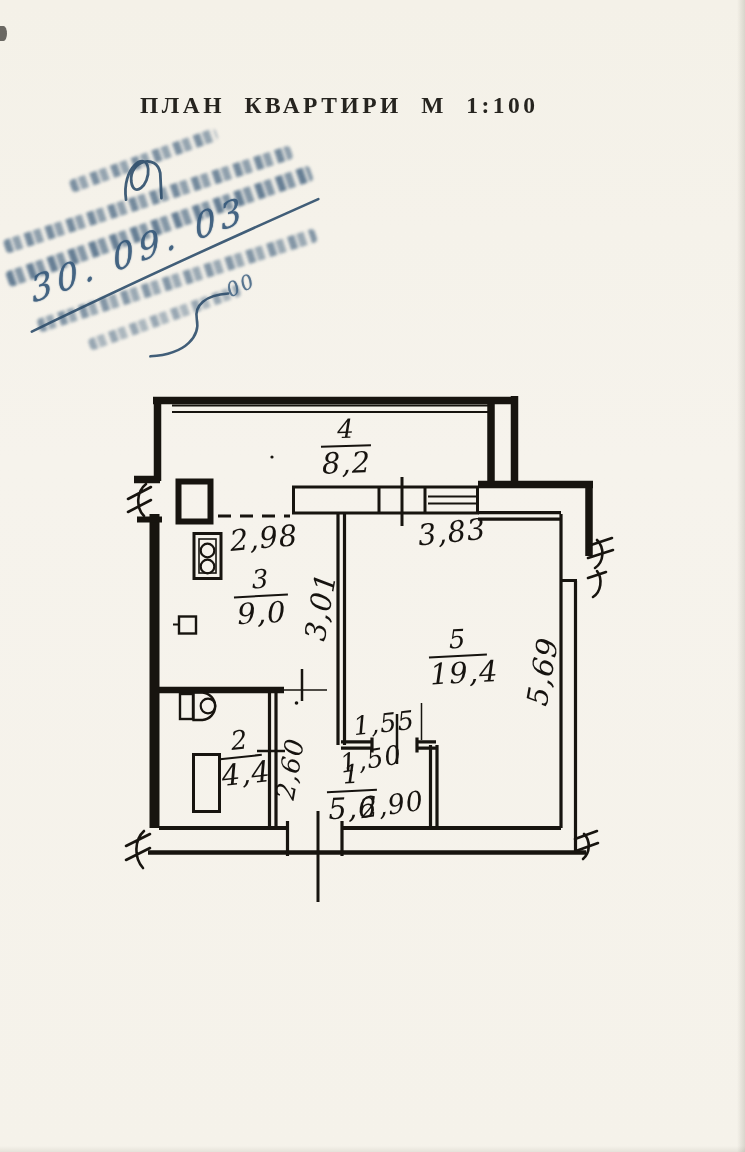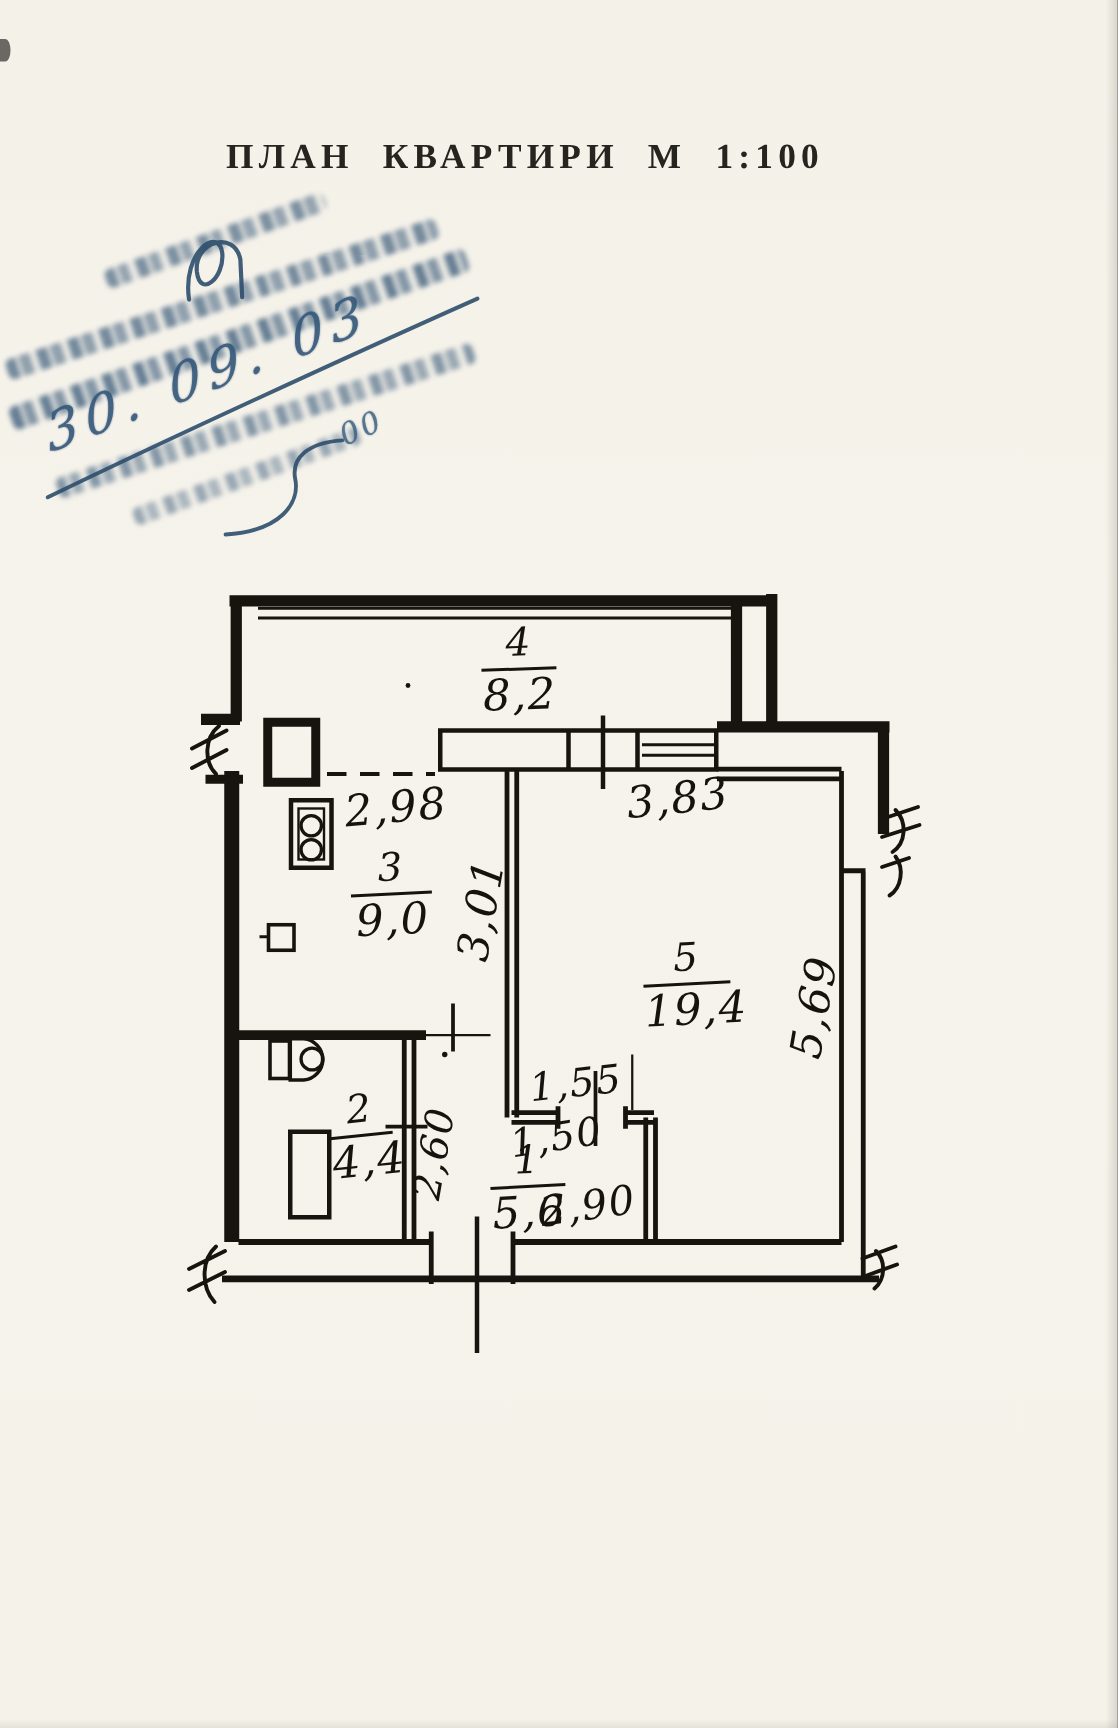--- a/index.html
+++ b/index.html
@@ -9,21 +9,21 @@
     font-family:"DejaVu Serif",serif;
   }
   .edge-right{position:absolute;right:0;top:0;width:8px;height:100%;
     background:linear-gradient(90deg,rgba(0,0,0,0) 0%,rgba(90,85,70,.18) 100%);}
   .edge-bottom{position:absolute;left:0;bottom:0;width:100%;height:6px;
     background:linear-gradient(180deg,rgba(0,0,0,0),rgba(90,85,70,.10));}
   .nick{position:absolute;left:0;top:26px;width:7px;height:15px;background:#3c3a35;
     border-radius:0 70% 70% 0;opacity:.75;}
 
   .title{
-    position:absolute;left:140px;top:92px;width:420px;text-align:center;
+    position:absolute;left:140px;top:92px;width:420px;text-align:left;
     font-family:"Liberation Serif","DejaVu Serif",serif;font-weight:bold;
     font-size:23.5px;letter-spacing:3.5px;word-spacing:10px;color:#26241f;
   }
 
   
   .stamp{position:absolute;left:6px;top:146px;width:330px;height:215px;
     transform:rotate(-19deg);transform-origin:50% 50%;}
   .smudge{position:absolute;border-radius:4px;filter:blur(1.7px);
     background:repeating-linear-gradient(90deg,
       rgba(62,94,124,.78) 0 7px, rgba(62,94,124,.18) 7px 10px,

